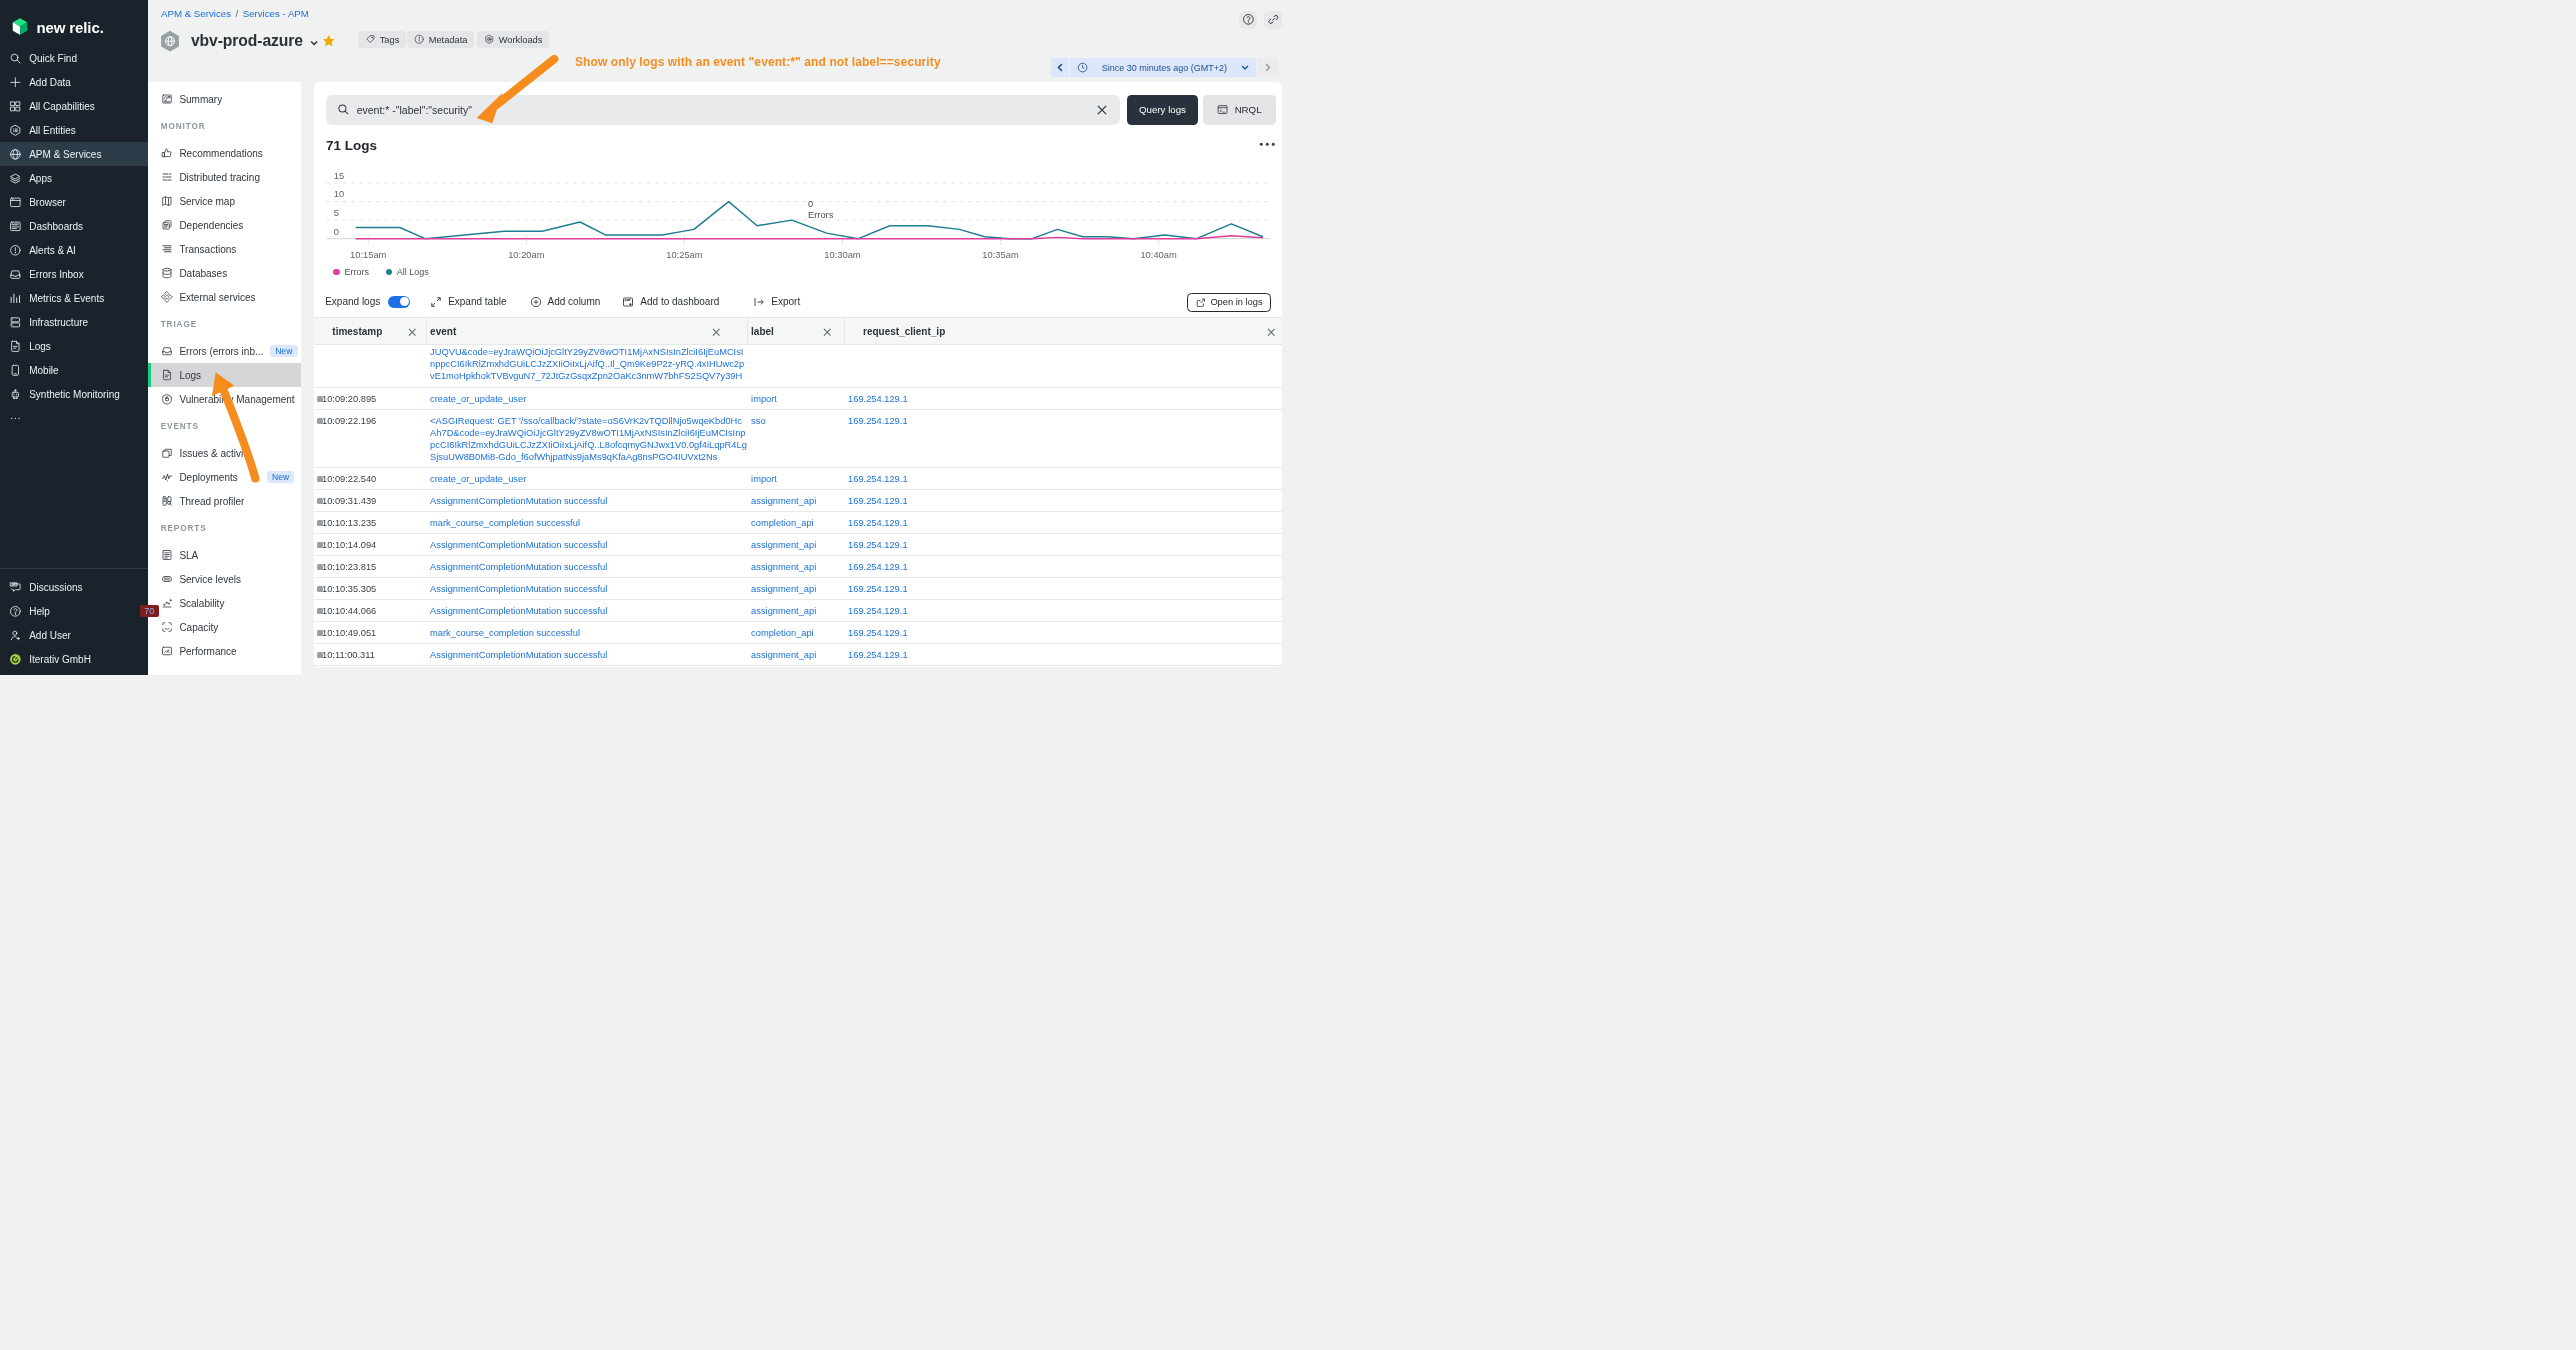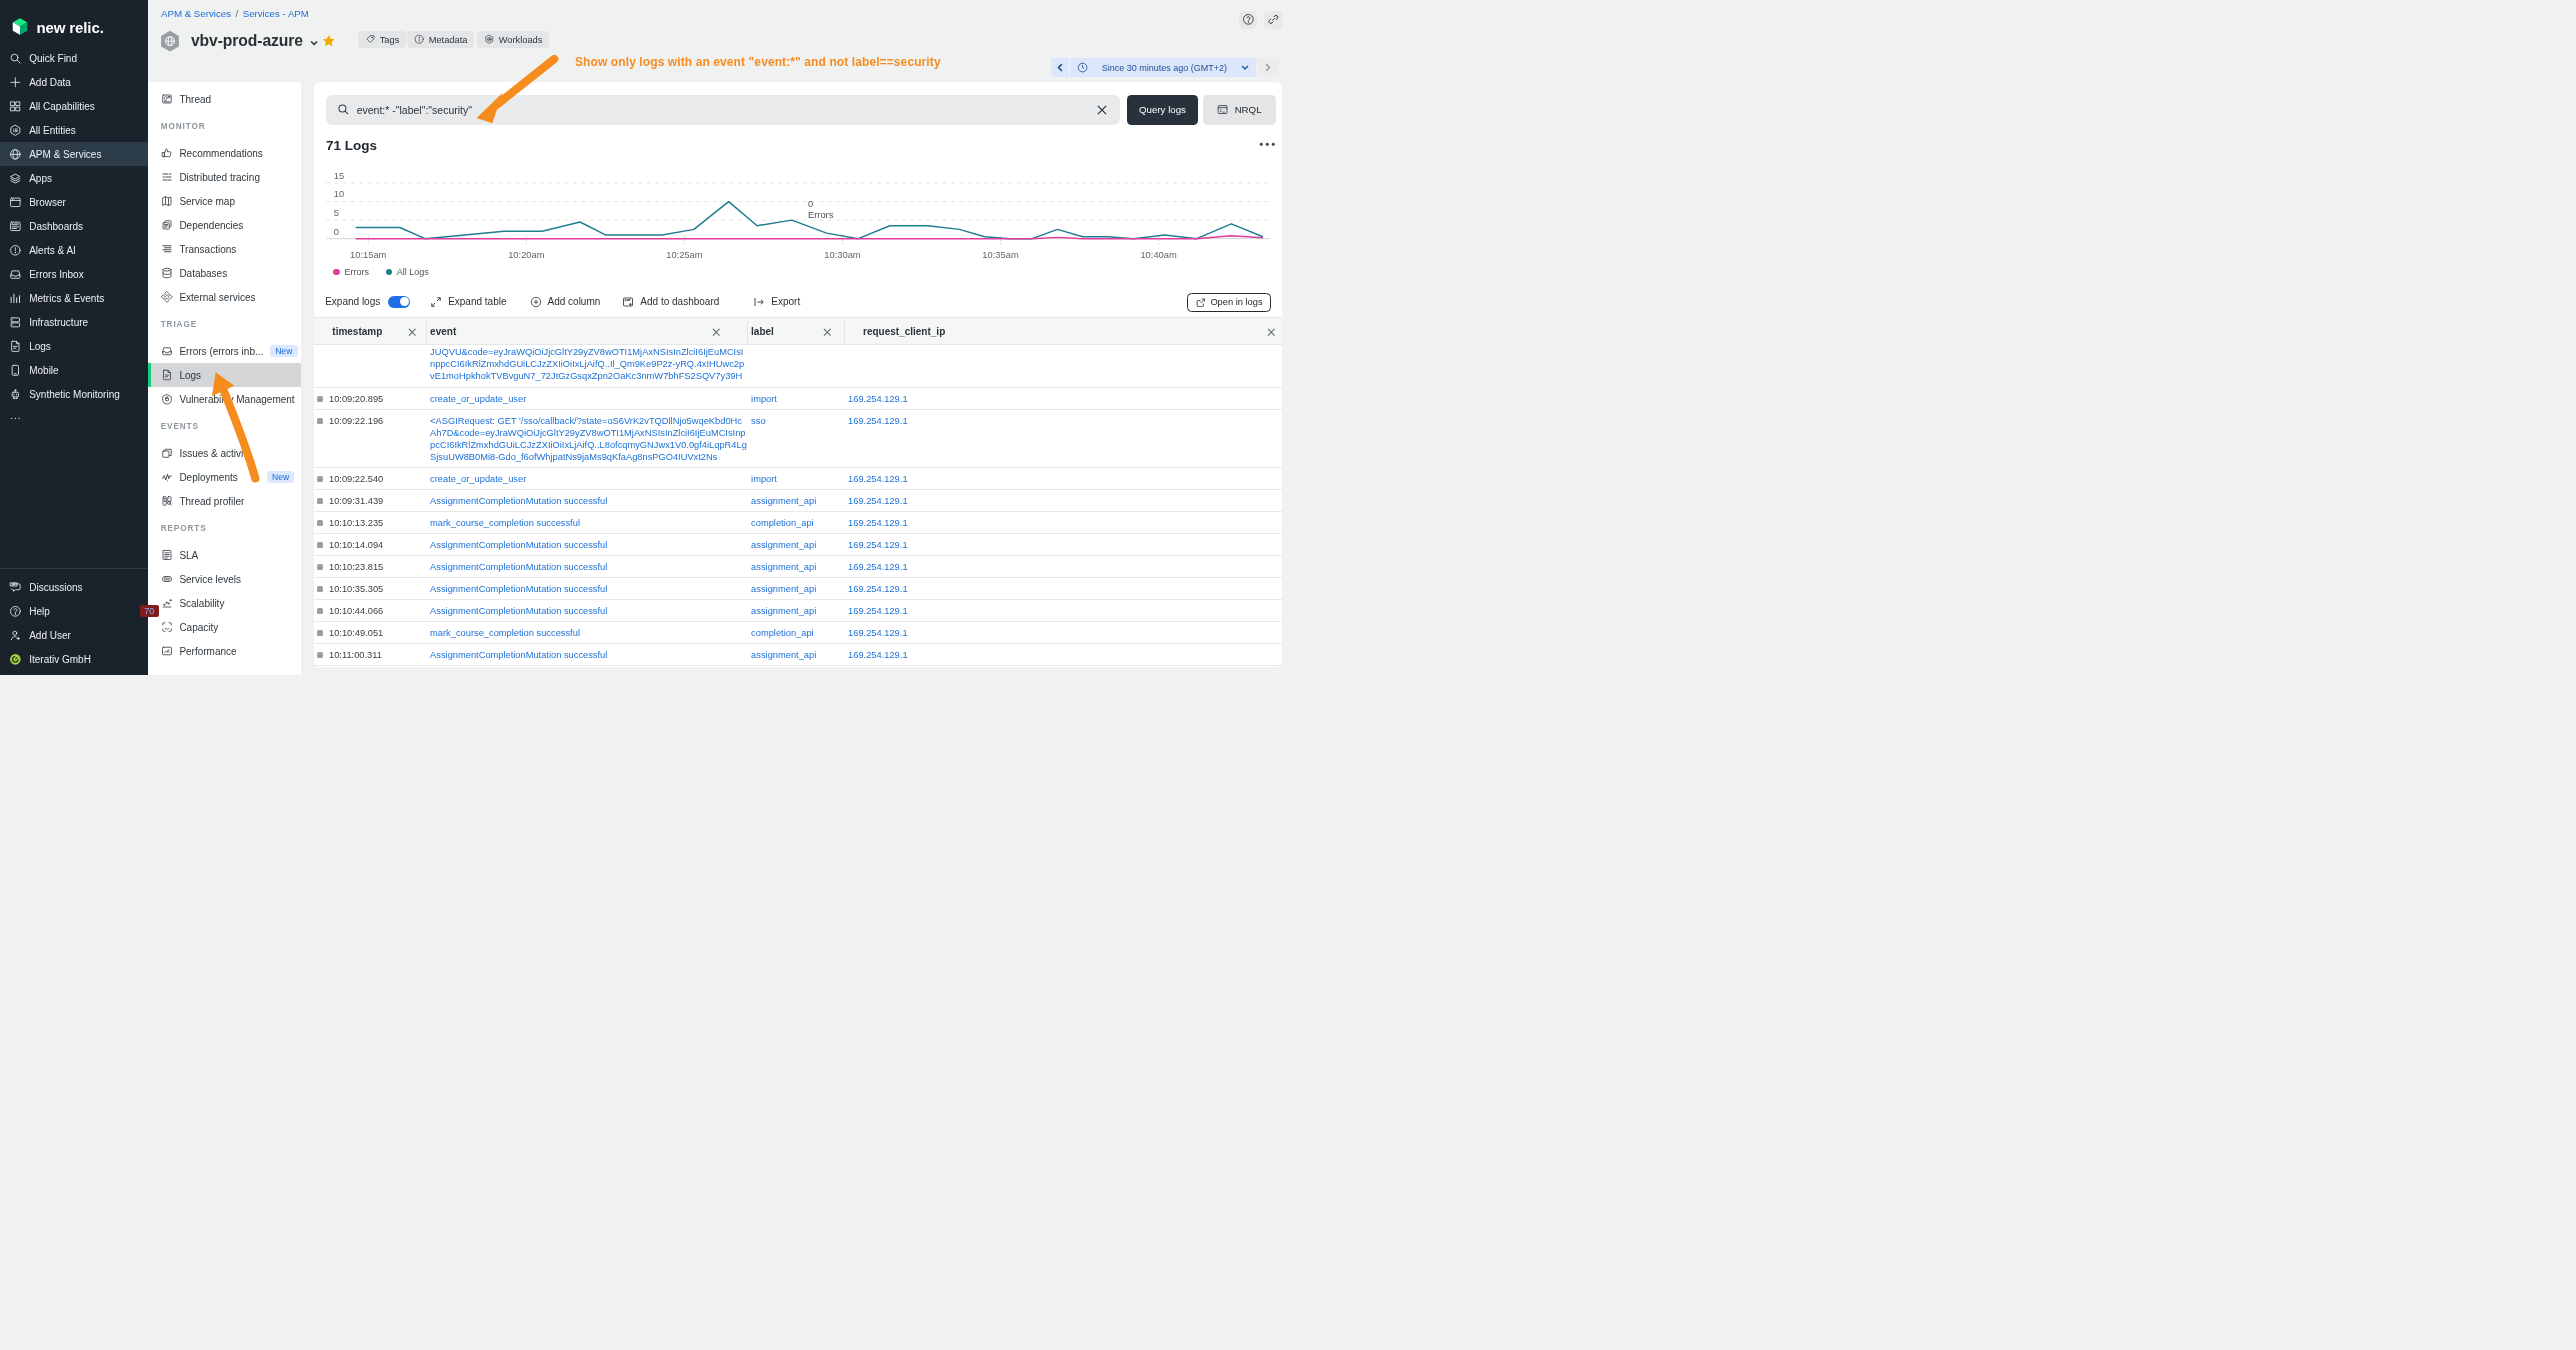--- a/index.html
+++ b/index.html
@@ -87,21 +87,21 @@
   #open-in-logs .ic { width:9.7px; height:9.7px; }
 
   
   #log-table { position:absolute; left:0; top:235px; width:968px; }
   #thead { position:relative; height:28px; border-top:0.7px solid #e4e6e7; border-bottom:0.7px solid #e4e6e7; background:#f5f6f6; }
   .th { position:absolute; top:0; height:100%; display:flex; align-items:center; font-size:10px; font-weight:bold; color:#2c3338; }
   .th .x { position:absolute; top:9px; width:10.5px; height:10.5px; color:#5f686d; cursor:pointer; }
   .th-sep { position:absolute; top:0; width:0.7px; height:100%; background:#e4e6e7; }
   .trow { display:grid; grid-template-columns:112px 321px 97px 1fr; border-bottom:0.7px solid #e8eaea; position:relative; }
   .trow .cell { font-size:9.3px; line-height:12px; padding:4.5px 0 4.5px 4.1px; }
-  .cell.c-ts { padding-left:15px; color:#3a4146; }
+  .cell.c-ts { padding-left:8px; color:#3a4146; }
   .cell.c-event { color:#1c70d8; word-break:break-all; cursor:pointer; }
   .cell.c-label { color:#1c70d8; cursor:pointer; }
   .cell.c-ip { color:#1c70d8; cursor:pointer; }
   .sq { position:absolute; left:3px; top:7.5px; width:6px; height:6px; border-radius:1.5px; background:#979fa3; }
   .trow.partial { height:43px; overflow:hidden; align-items:end; }
   .trow.partial .cell.c-event { padding-top:0; padding-bottom:5.2px; }
 </style>
 </head>
 <body>
 
@@ -321,21 +321,21 @@
 <div id="submenu">
     <div class="sm-item">
     <span class="ic">
         <svg viewBox="0 0 24 24" fill="none" stroke="currentColor" stroke-width="1.6" stroke-linecap="round" stroke-linejoin="round">
           <rect x="3.5" y="4" width="17" height="16" rx="1.5"></rect>
           <path d="M6.3 10.5a3 3 0 1 1 4.2 2.8"></path>
           <path d="M6.5 14.5h.01M8.3 14.9h.01M10.1 14.5h.01"></path>
           <path d="M14 7h4M14 9.5h4M6.5 17.5h11"></path>
         </svg>
       </span>
-    <span class="lbl">Thread</span>
+    <span class="lbl">Summary</span>
   </div>
     <div class="sm-header">MONITOR</div>
     <div class="sm-item">
     <span class="ic">
         <svg viewBox="0 0 24 24" fill="none" stroke="currentColor" stroke-width="1.6" stroke-linecap="round" stroke-linejoin="round">
           <path d="M7 11.5 10.5 4c1.3 0 2.2 1 2.2 2.2V9.5h5.6c1 0 1.8.9 1.6 1.9l-1.2 6.4c-.2.8-.9 1.4-1.7 1.4H7Z"></path>
           <rect x="3" y="11" width="4" height="8.5"></rect>
         </svg>
       </span>
     <span class="lbl">Recommendations</span>

